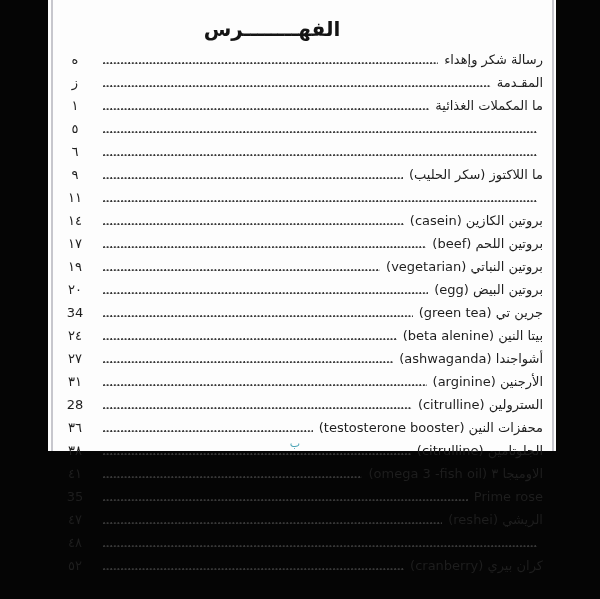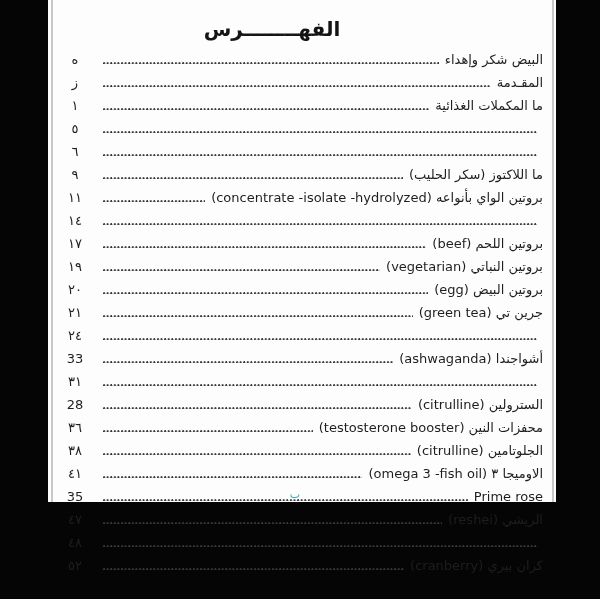--- a/index.html
+++ b/index.html
@@ -6,21 +6,21 @@
   body {
     width: 600px; height: 599px;
     background: #050505;
     position: relative;
     overflow: hidden;
     font-family: "DejaVu Sans", sans-serif;
   }
   .page {
     position: absolute;
     left: 48px; top: 0;
-    width: 508px; height: 502px;
+    width: 508px; height: 451px;
     background: #fdfdfd;
     direction: rtl;
   }
   .edge { position: absolute; top: 0; bottom: 0; width: 2px; background: #c7c7cd; }
   .edge-left  { left: 3px; }
   .edge-right { right: 2px; }
   .page-title {
     margin-top: 17px;
     width: 100%;
     text-align: center;
@@ -79,21 +79,21 @@
 <body>
 
 <div class="page">
   <div class="edge edge-left"></div>
   <div class="edge edge-right"></div>
 
   <div class="page-title">الفهــــــــرس</div>
 
   <div class="toc">
   <div class="row">
-    <span class="label">البيض شكر وإهداء</span>
+    <span class="label">رسالة شكر وإهداء</span>
     <span class="dots"></span>
     <span class="num">ه</span>
   </div>
 
   <div class="row">
     <span class="label">المقـدمة</span>
     <span class="dots"></span>
     <span class="num">ز</span>
   </div>
 
@@ -113,26 +113,26 @@
     <span class="num">٦</span>
   </div>
 
   <div class="row">
     <span class="label">ما اللاكتوز (سكر الحليب)</span>
     <span class="dots"></span>
     <span class="num">٩</span>
   </div>
 
   <div class="row">
-    <span class="label">بروتين الواي بأنواعه (concentrate -isolate -hydrolyzed)</span>
     <span class="dots"></span>
     <span class="num">١١</span>
   </div>
 
   <div class="row">
+    <span class="label">بروتين الكازين (casein)</span>
     <span class="dots"></span>
     <span class="num">١٤</span>
   </div>
 
   <div class="row">
     <span class="label">بروتين اللحم (beef)</span>
     <span class="dots"></span>
     <span class="num">١٧</span>
   </div>
 
@@ -144,35 +144,37 @@
 
   <div class="row">
     <span class="label">بروتين البيض (egg)</span>
     <span class="dots"></span>
     <span class="num">٢٠</span>
   </div>
 
   <div class="row">
     <span class="label">جرين تي (green tea)</span>
     <span class="dots"></span>
-    <span class="num">٢١</span>
-  </div>
-
-  <div class="row">
+    <span class="num">34</span>
+  </div>
+
+  <div class="row">
+    <span class="label">بيتا النين (beta alenine)</span>
     <span class="dots"></span>
     <span class="num">٢٤</span>
   </div>
 
   <div class="row">
     <span class="label">أشواجندا (ashwaganda)</span>
     <span class="dots"></span>
-    <span class="num">33</span>
-  </div>
-
-  <div class="row">
+    <span class="num">٢٧</span>
+  </div>
+
+  <div class="row">
+    <span class="label">الأرجنين (arginine)</span>
     <span class="dots"></span>
     <span class="num">٣١</span>
   </div>
 
   <div class="row">
     <span class="label">السترولين (citrulline)</span>
     <span class="dots"></span>
     <span class="num">28</span>
   </div>
 

